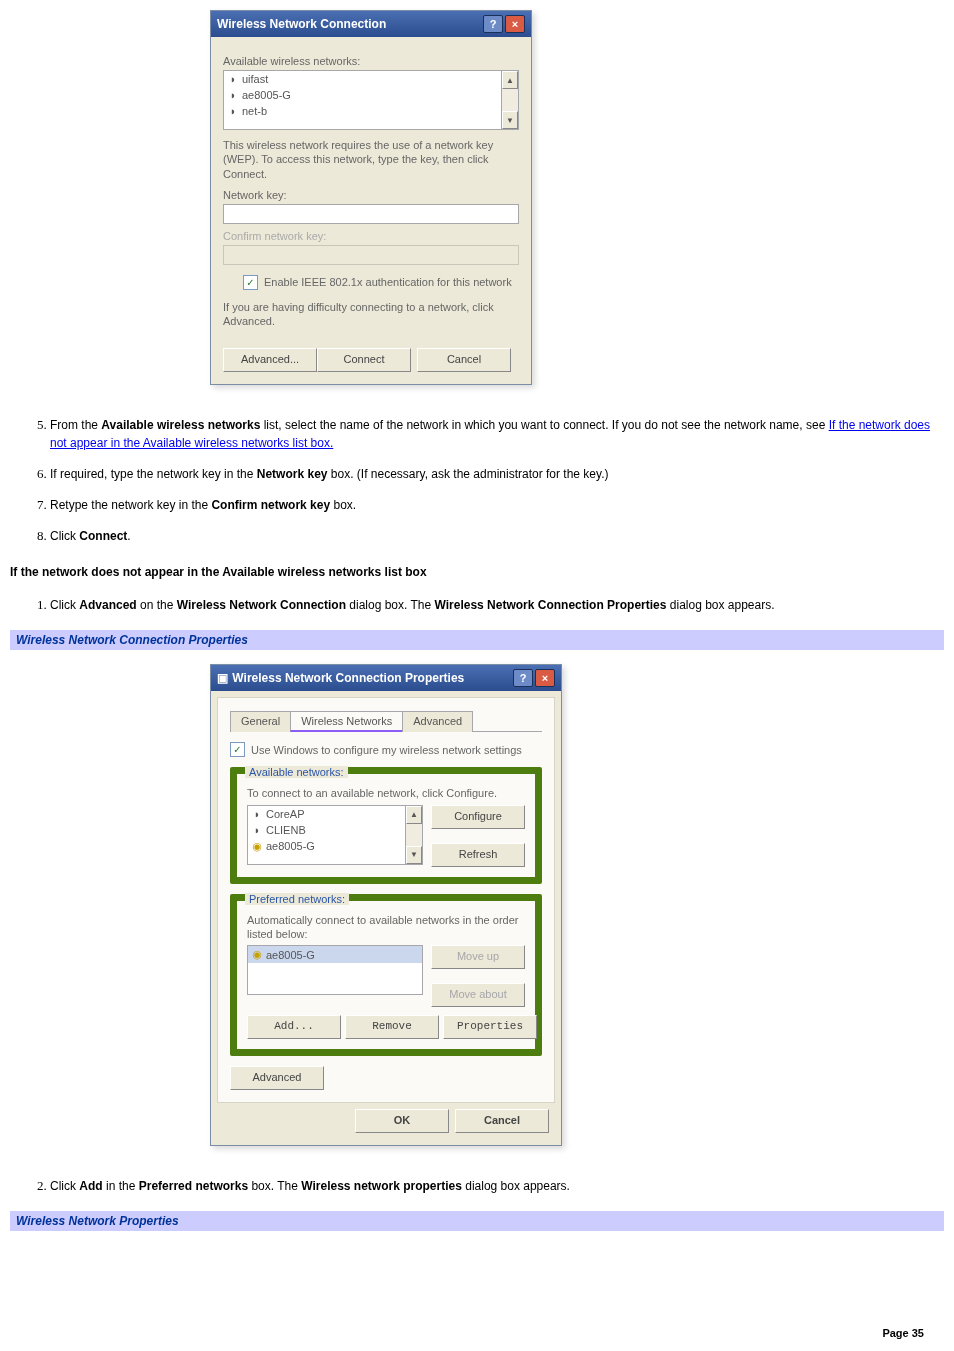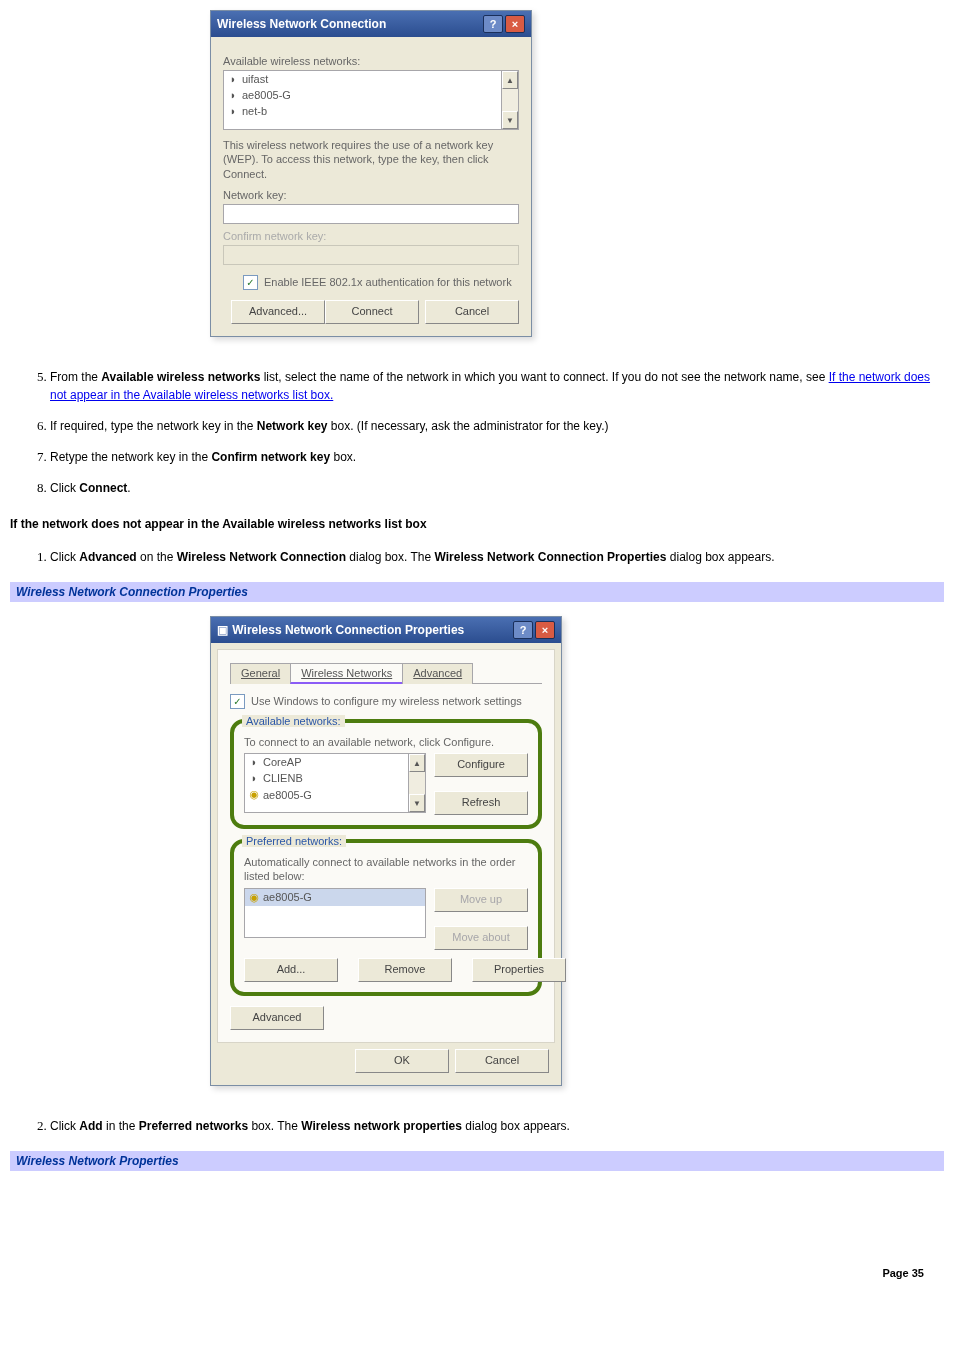--- a/index.html
+++ b/index.html
@@ -114,32 +114,32 @@
     display:inline-flex; align-items:center; justify-content:center;
     color:#2a7a2a; font-size:10px;
   }
   .xp-btn {
     display:inline-block; min-width:72px; height:22px; line-height:20px;
     text-align:center; background:#ece9d8; color:#444;
     border:1px solid #fff; border-right-color:#888; border-bottom-color:#888;
     padding:0 10px; font-size:11px;
   }
   .xp-btn.disabled { color:#a7a6aa; }
-  .xp-btn-row { display:flex; justify-content:flex-end; margin-top:10px; }
+  .xp-btn-row { display:flex; justify-content:flex-start; margin-top:20px; }
   .xp-btn-row .right { display:flex; gap:6px; }
   
   .xp-tabs { display:flex; border-bottom:1px solid #a7a6aa; margin-bottom:10px; }
   .xp-tab {
     padding:3px 10px; border:1px solid #a7a6aa; border-bottom:none;
     background:#ece9d8; color:#555; position:relative; top:1px;
-    margin-right:-1px; font-size:11px;text-decoration:underline;
+    margin-right:-1px; font-size:11px;
   }
   .xp-tab.active { background:#fbfaf6; border-bottom:2px solid #8b5cf6; }
   .xp-group {
-    border:4px solid #4d7c0f; border-radius:14px;
+    border:7px solid #4d7c0f; border-radius:2px;
     padding:8px 10px 10px; margin:10px 0;
     position:relative;
   }
   .xp-group-title {
     position:absolute; top:-8px; left:8px; background:#ece9d8;
     padding:0 4px; color:#2a56a7; font-size:11px;
   }
   .xp-row { display:flex; gap:8px; align-items:flex-start; }
   .xp-col { flex:1; }
   .xp-btn-stack { display:flex; flex-direction:column; gap:14px; }
@@ -183,20 +183,21 @@
       </div>
       <div class="xp-text">This wireless network requires the use of a network key (WEP). To access this network, type the key, then click Connect.</div>
       <div class="xp-label">Network key:</div>
       <div class="xp-input"></div>
       <div class="xp-label disabled">Confirm network key:</div>
       <div class="xp-input disabled"></div>
       <div class="xp-check">
         <span class="xp-checkbox">✓</span>
         <span>Enable IEEE 802.1x authentication for this network</span>
       </div>
+      <div class="xp-text">If you are having difficulty connecting to a network, click Advanced.</div>
       <div class="xp-btn-row">
         <span class="xp-btn">Advanced...</span>
         <span class="right">
           <span class="xp-btn">Connect</span>
           <span class="xp-btn">Cancel</span>
         </span>
       </div>
     </div>
   </div>
 </div>
@@ -288,32 +289,32 @@
                   <span class="sig-icon" style="color:#c7a000;">◉</span>
                   <span>ae8005-G</span>
                 </div>
             </div>
           </div>
           <div class="xp-btn-stack">
             <span class="xp-btn disabled">Move up</span>
             <span class="xp-btn disabled">Move about</span>
           </div>
         </div>
-        <div style="margin-top:8px; display:flex; gap:20px;">
+        <div style="margin-top:8px; display:flex; gap:4px;font-family:Liberation Mono, monospace;">
           <span class="xp-btn">Add...</span>
           <span class="xp-btn">Remove</span>
           <span class="xp-btn">Properties</span>
         </div>
       </div>
 
       <div class="xp-row" style="align-items:center; margin-top:6px;">
         <span class="xp-btn">Advanced</span>
       </div>
     </div>
-    <div style="padding:0 12px 12px; display:flex; justify-content:flex-end; gap:6px;">
+    <div style="padding:0 12px 12px; display:flex; justify-content:flex-end; gap:6px;font-weight:bold;">
       <span class="xp-btn">OK</span>
       <span class="xp-btn">Cancel</span>
     </div>
   </div>
 </div>
 
 <ol start="2">
   <li>
     <span>Click </span><span class="bold">Add</span><span> in the </span><span class="bold">Preferred networks</span><span> box. The </span><span class="bold">Wireless network properties</span><span> dialog box appears.</span>
   </li>

